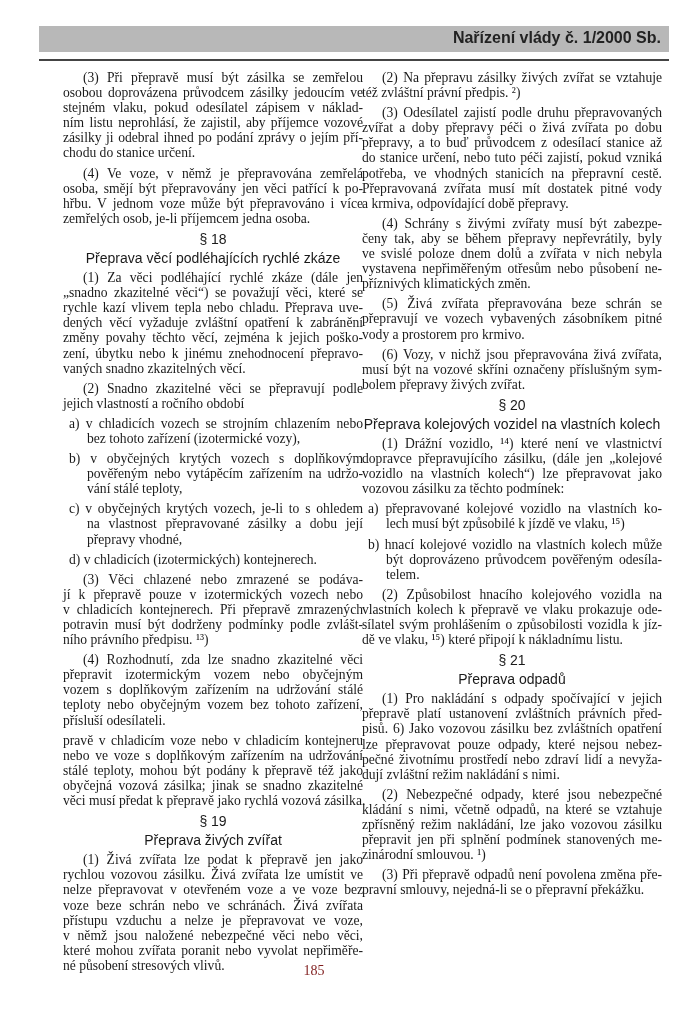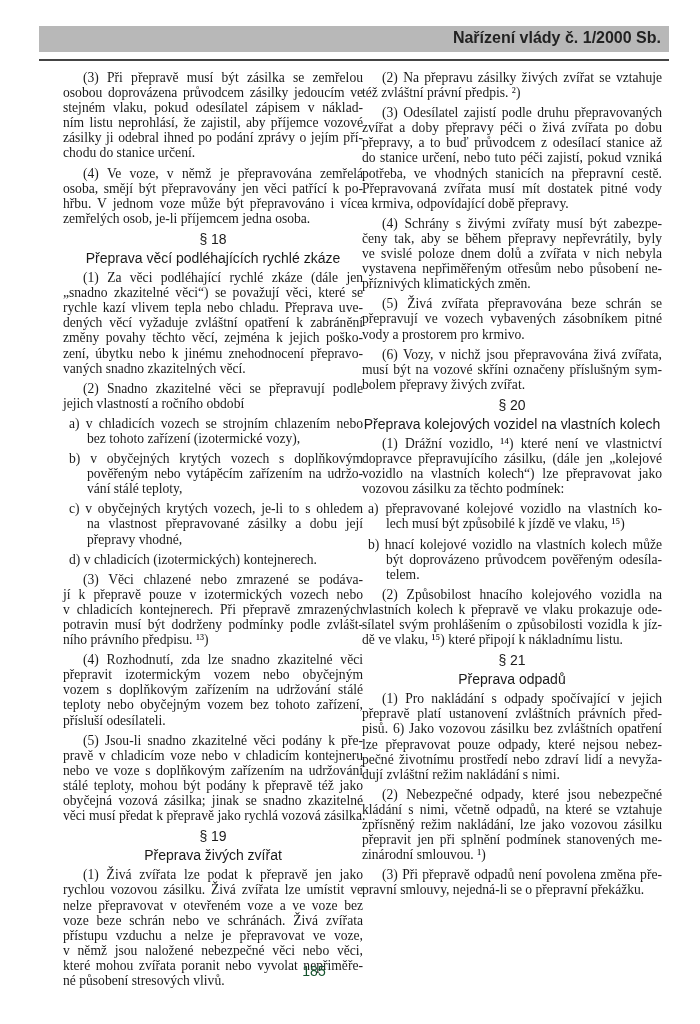--- a/index.html
+++ b/index.html
@@ -29,21 +29,21 @@
   .item-first { padding-left: 6px; }
   .sec-num {
     font-family: "Liberation Sans", sans-serif; font-size: 14px; text-align: center; margin: 6px 0 3px 0;
   }
   .sec-title {
     font-family: "Liberation Sans", sans-serif; font-weight: normal; font-size: 14px; text-align: center;
     margin: 0 0 3px 0; line-height: 17px;
   }
   .page-number {
     position: absolute; left: 0; width: 628px; top: 963px; text-align: center;
-    font-family: Liberation Sans, sans-serif; font-size: 14px; color: #14532d;
+    font-family: Liberation Serif, serif; font-size: 14px; color: #7f1d1d;
   }
 </style>
 </head>
 <body>
 
 <div class="header-band">
   <span class="header-title">Nařízení vlády č. 1/2000 Sb.</span>
 </div>
 <div class="header-rule"></div>
 
@@ -104,21 +104,20 @@
       <span class="line last">ního právního předpisu. ¹³)</span>
     </div>
   <div class="para">
       <span class="line indent">(4) Rozhodnutí, zda lze snadno zkazitelné věci</span>
       <span class="line">přepravit izotermickým vozem nebo obyčejným</span>
       <span class="line">vozem s doplňkovým zařízením na udržování stálé</span>
       <span class="line">teploty nebo obyčejným vozem bez tohoto zařízení,</span>
       <span class="line last">přísluší odesílateli.</span>
     </div>
   <div class="para">
-      <span class="line indent">(5) Jsou-li snadno zkazitelné věci podány k pře-</span>
       <span class="line">pravě v chladicím voze nebo v chladicím kontejneru</span>
       <span class="line">nebo ve voze s doplňkovým zařízením na udržování</span>
       <span class="line">stálé teploty, mohou být podány k přepravě též jako</span>
       <span class="line">obyčejná vozová zásilka; jinak se snadno zkazitelné</span>
       <span class="line last">věci musí předat k přepravě jako rychlá vozová zásilka.</span>
     </div>
   <div class="sec-num">§ 19</div>
   <div class="sec-title">Přeprava živých zvířat</div>
   <div class="para">
       <span class="line indent">(1) Živá zvířata lze podat k přepravě jen jako</span>

